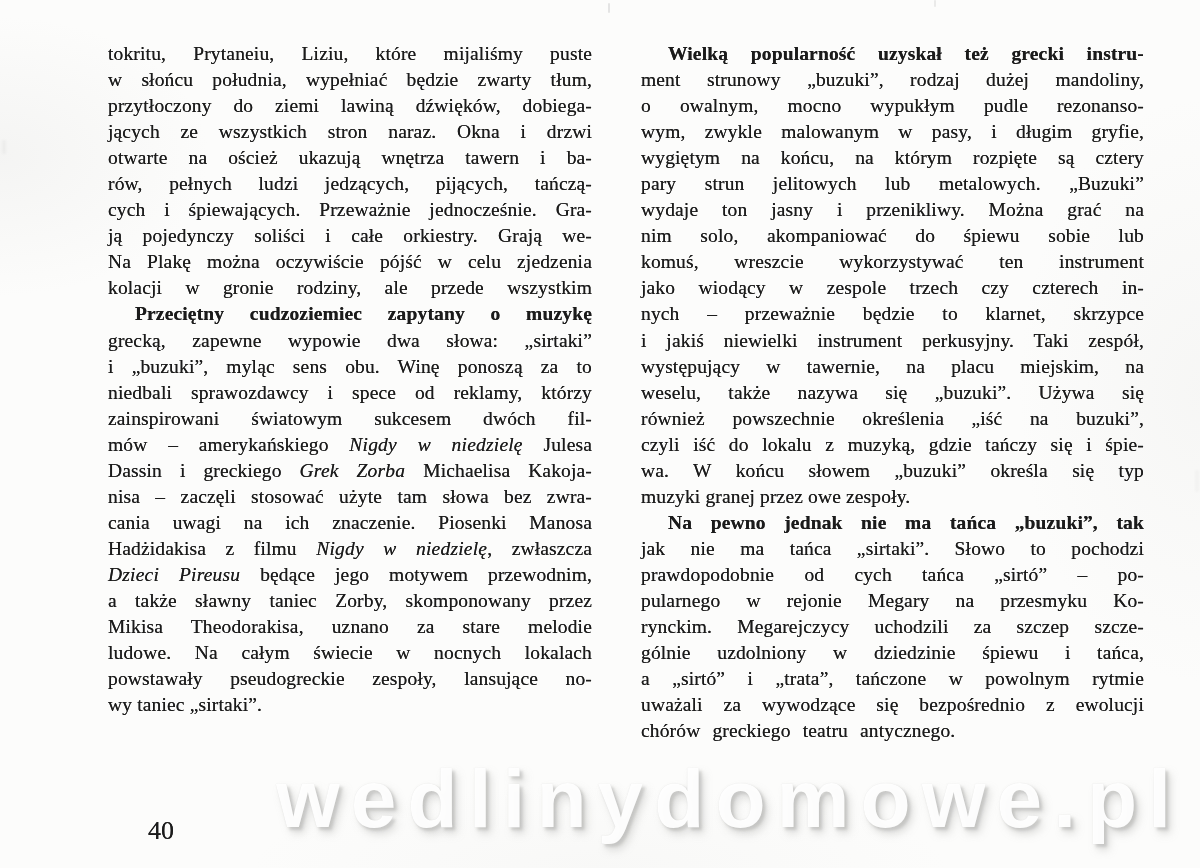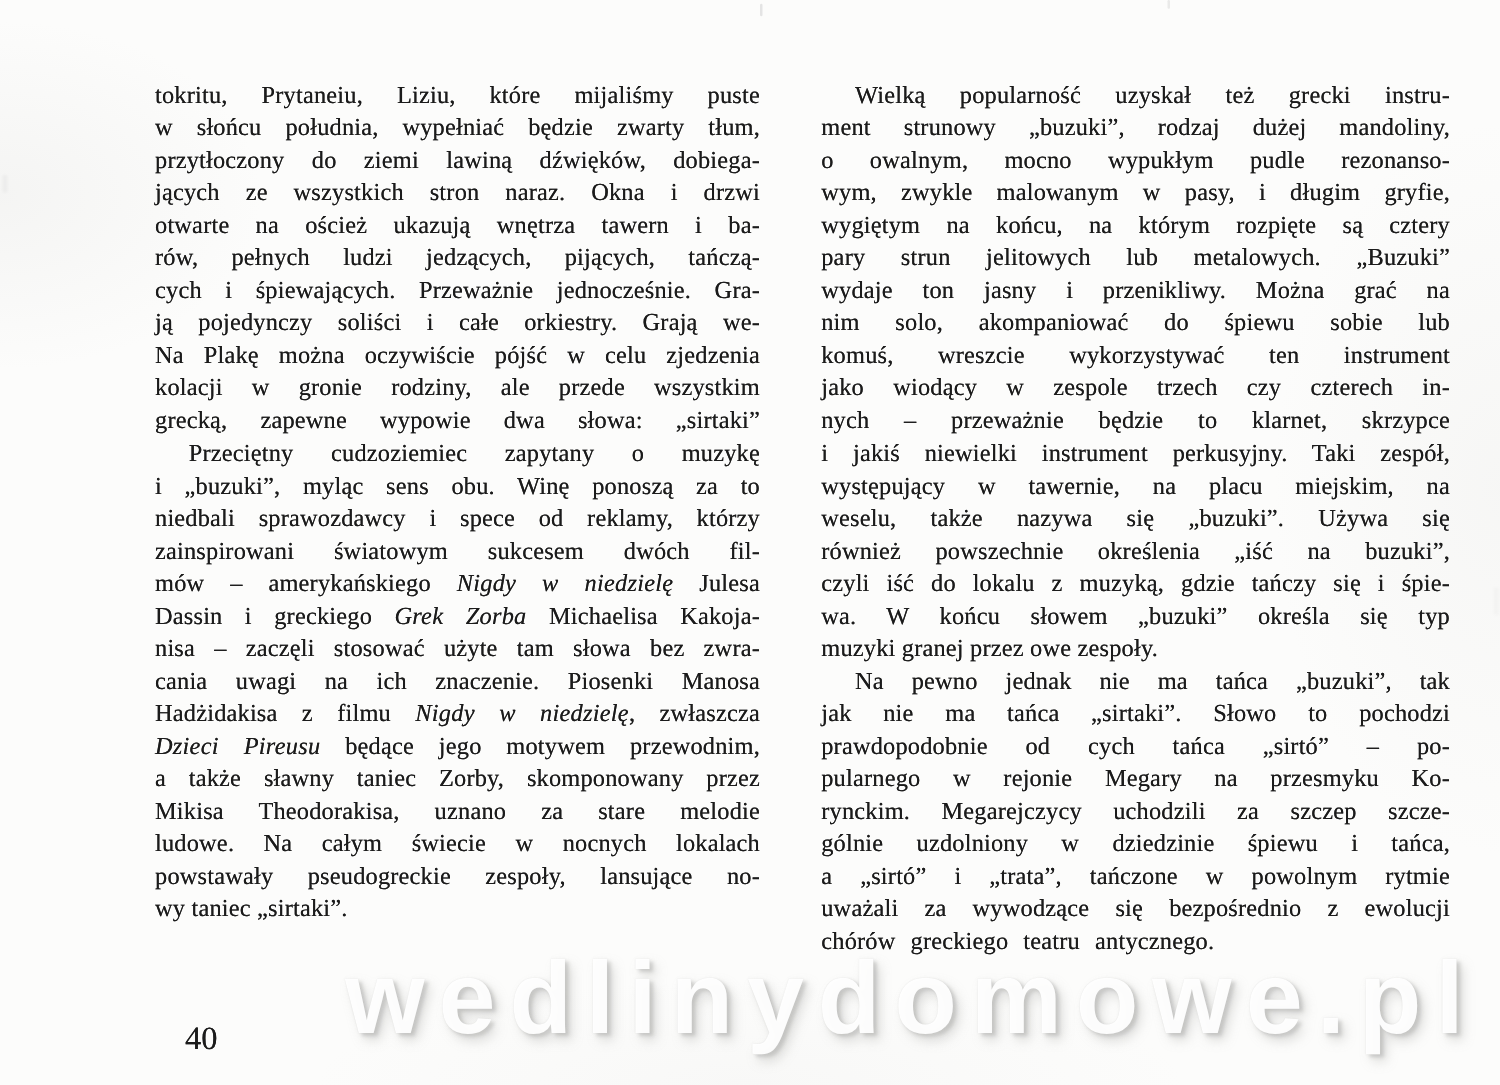--- a/index.html
+++ b/index.html
@@ -11,38 +11,37 @@
     background-image:
       radial-gradient(ellipse 300px 200px at 0% 18%, rgba(210,210,208,0.18), transparent 70%),
       radial-gradient(ellipse 260px 420px at 100% 45%, rgba(215,215,212,0.15), transparent 70%),
       radial-gradient(ellipse 500px 120px at 50% 100%, rgba(220,220,218,0.12), transparent 70%);
     overflow: hidden;
     font-family: "Liberation Serif", "DejaVu Serif", serif;
     color: #1b1b1b;
   }
   .column {
     position: absolute;
-    top: 64px;
+    top: 41px;
     z-index: 2;
-    margin-left: 16px;
   }
   .column.left  { left: 108px; width: 484px; }
   .column.right { left: 641px; width: 503px; }
   .para { margin: 0; }
   .line {
     font-size: 19.5px;
     line-height: 26.05px;
     letter-spacing: 0.15px;
     text-align: justify;
     text-align-last: justify;
     white-space: nowrap; 
     white-space: normal;
     text-shadow: 0 0 0.5px rgba(25,25,25,0.85);
   }
-  .line.indent { text-indent: 27px; }
+  .line.indent { text-indent: 27px; font-weight: bold; }
   .line.plast  { text-align: left; text-align-last: left; }
   .line.spread { word-spacing: 0.36em; }
   .line i { letter-spacing: 0.2px; }
   .page-number {
     position: absolute;
     left: 104px;
     top: 816px;
     z-index: 2;
     font-size: 26px;
     text-shadow: 0 0 0.5px rgba(25,25,25,0.85);
@@ -89,22 +88,22 @@
         <div class="line">przytłoczony do ziemi lawiną dźwięków, dobiega-</div>
         <div class="line">jących ze wszystkich stron naraz. Okna i drzwi</div>
         <div class="line">otwarte na oścież ukazują wnętrza tawern i ba-</div>
         <div class="line">rów, pełnych ludzi jedzących, pijących, tańczą-</div>
         <div class="line">cych i śpiewających. Przeważnie jednocześnie. Gra-</div>
         <div class="line">ją pojedynczy soliści i całe orkiestry. Grają we-</div>
         <div class="line">Na Plakę można oczywiście pójść w celu zjedzenia</div>
         <div class="line">kolacji w gronie rodziny, ale przede wszystkim</div>
       </div>
       <div class="para">
+        <div class="line indent">Przeciętny cudzoziemiec zapytany o muzykę</div>
         <div class="line">grecką, zapewne wypowie dwa słowa: „sirtaki”</div>
-        <div class="line indent">Przeciętny cudzoziemiec zapytany o muzykę</div>
         <div class="line">i „buzuki”, myląc sens obu. Winę ponoszą za to</div>
         <div class="line">niedbali sprawozdawcy i spece od reklamy, którzy</div>
         <div class="line">zainspirowani światowym sukcesem dwóch fil-</div>
         <div class="line">mów – amerykańskiego <i>Nigdy w niedzielę</i> Julesa</div>
         <div class="line">Dassin i greckiego <i>Grek Zorba</i> Michaelisa Kakoja-</div>
         <div class="line">nisa – zaczęli stosować użyte tam słowa bez zwra-</div>
         <div class="line">cania uwagi na ich znaczenie. Piosenki Manosa</div>
         <div class="line">Hadżidakisa z filmu <i>Nigdy w niedzielę</i>, zwłaszcza</div>
         <div class="line"><i>Dzieci Pireusu</i> będące jego motywem przewodnim,</div>
         <div class="line">a także sławny taniec Zorby, skomponowany przez</div>

